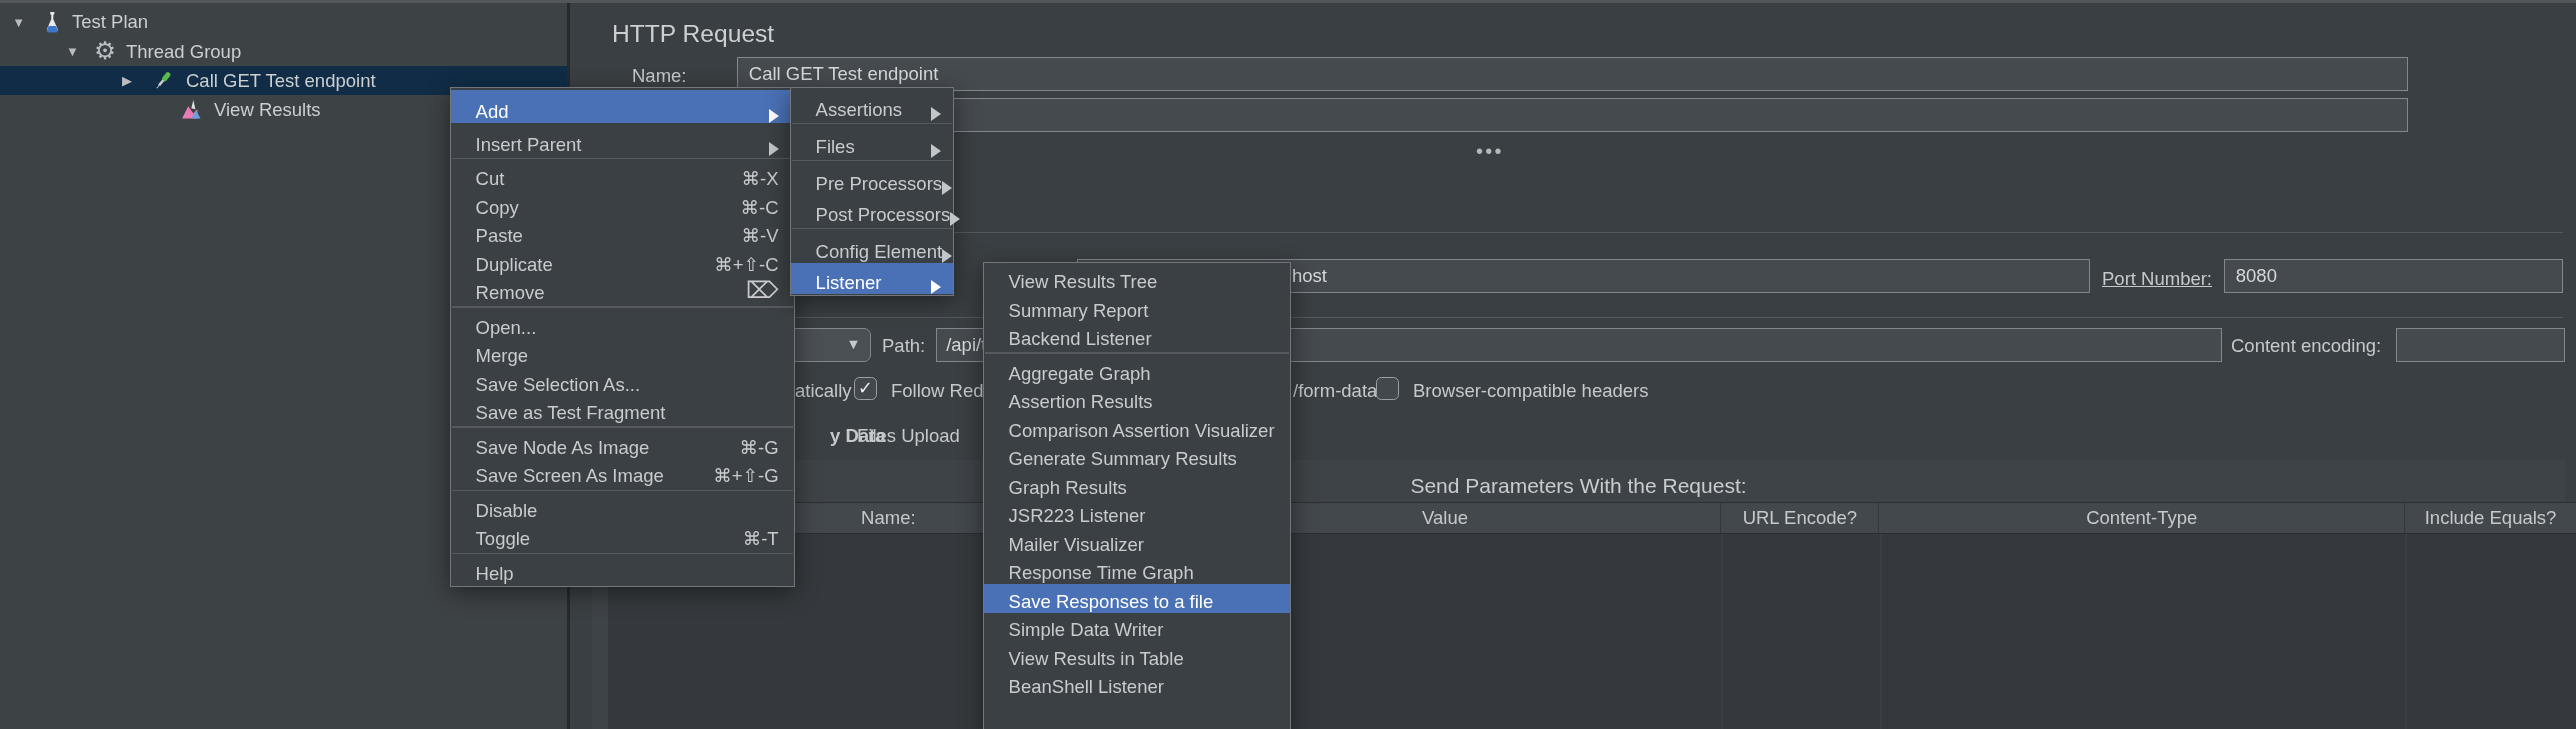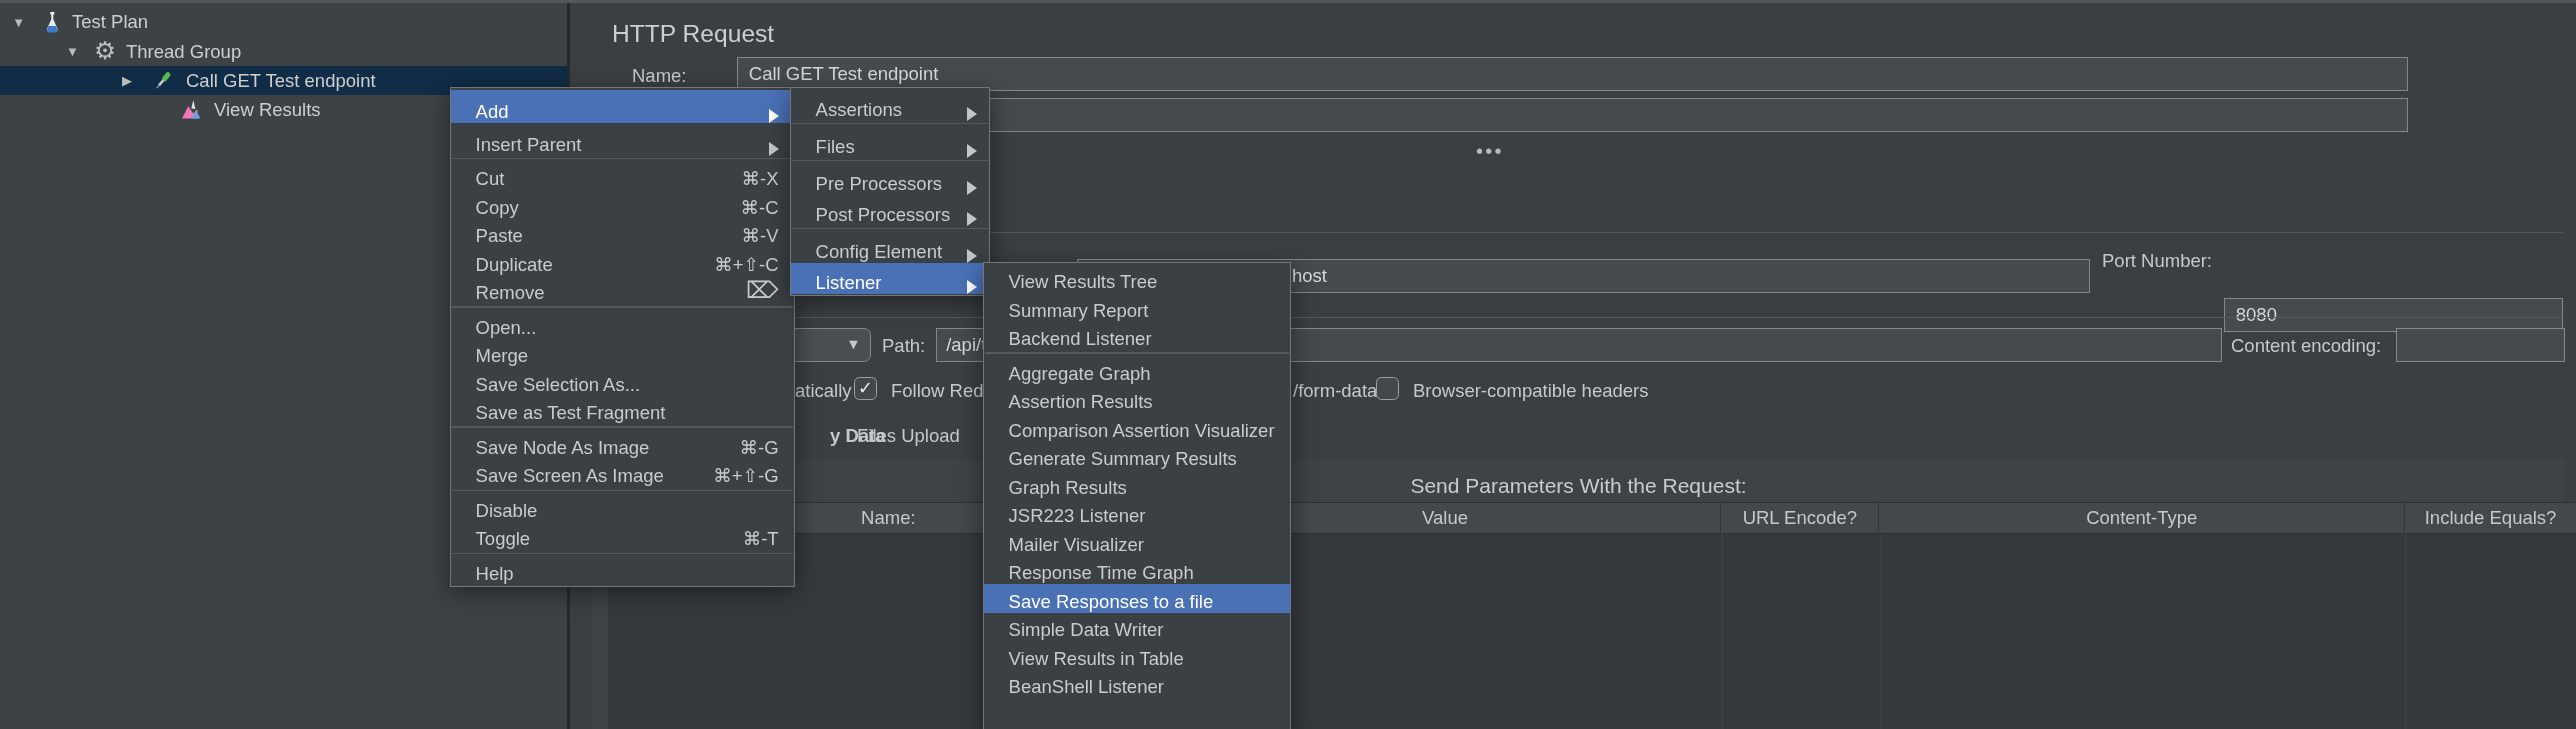--- a/index.html
+++ b/index.html
@@ -37,21 +37,21 @@
   .menu{position:absolute;background:#3b4044;border:0.8px solid #73777b;box-shadow:0 6.2px 23px rgba(0,0,0,.45);padding:1.5px 0;display:flex;flex-direction:column;box-sizing:border-box;}
   .mi{display:flex;align-items:flex-end;height:28.5px;padding:0 15.4px 0 24.6px;font-size:18.5px;color:#c9cbce;white-space:nowrap;flex:none;}
   .mi.sub{height:33px;}
   .mi .sc{margin-left:auto;padding-left:31px;font-size:18.5px;color:#c9cbce;}
   .mi .arr{margin-left:auto;width:0;height:0;border-left:10.8px solid #c3c6c9;border-top:7px solid transparent;border-bottom:7px solid transparent;}
   .mi.hl{background:#4a71b6;color:#ffffff;}
   .mi.hl .arr{border-left-color:#ffffff;}
   .mi.dis{color:#7e8387;}
   .msep{height:1.5px;background:#56595d;margin:2.3px 0.8px;flex:none;}
   #context-menu{left:450px;top:87px;width:345px;z-index:30;}
-  #add-submenu{left:790px;top:87px;width:200px;z-index:31;}
+  #add-submenu{left:790px;top:87px;width:164px;z-index:31;}
   #add-submenu .mi{height:31px;padding:0 12.3px 0 24.6px;}
   #listener-submenu{left:983px;top:262px;width:308px;min-height:477px;z-index:32;}
 </style>
 </head>
 <body>
 
 <div class="abs" id="top-strip"></div>
 
 <div class="abs" id="tree-panel">
   <div class="tree-row" style="top:4.6px;">
@@ -114,22 +114,22 @@
   <span class="val"></span>
 </div>
 
 <div class="abs" style="left:1476px;top:140px;font-size:20px;letter-spacing:2.3px;color:#b5b9bc;">•••</div>
 
 <div class="abs hline" style="left:592px;top:232px;width:1971px;"></div>
 
 <div class="abs field" style="left:1077px;top:259px;width:1013px;height:34px;">
   <span style="position:absolute;left:214px;">host</span>
 </div>
-<div class="abs label" style="left:2102px;top:250px;">Port Number:</div>
-<div class="abs field" style="left:2224px;top:259px;width:339px;height:34px;margin-top:39px;">
+<div class="abs label" style="left:2102px;top:268px;text-decoration:underline;">Port Number:</div>
+<div class="abs field" style="left:2224px;top:259px;width:339px;height:34px;">
   <span class="val">8080</span>
 </div>
 
 <div class="abs hline" style="left:592px;top:317px;width:1971px;"></div>
 
 <div class="abs combo" style="left:737px;top:328px;width:134px;height:34px;">
   <span class="dd">▼</span>
 </div>
 <div class="abs label" style="left:882px;top:335px;">Path:</div>
 <div class="abs field" style="left:936px;top:328px;width:1286px;height:34px;">

